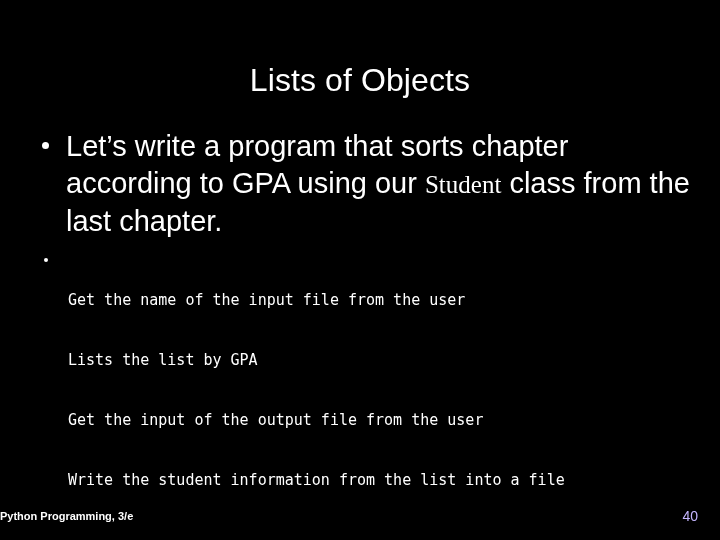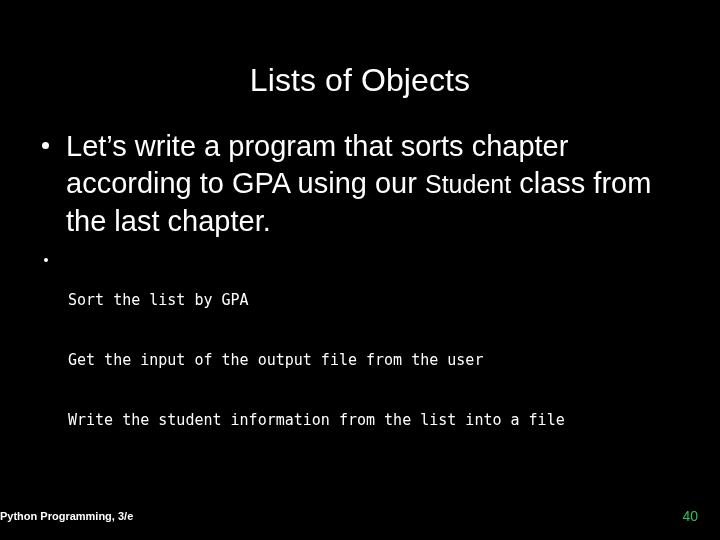--- a/index.html
+++ b/index.html
@@ -60,21 +60,21 @@
     top: 14px;
     width: 7px;
     height: 7px;
     border-radius: 50%;
     background: #ffffff;
   }
   .bullet-l1 .para {
     display: block;
   }
   .mono-inline {
-    font-family: Liberation Sans, sans-serif;
+    font-family: Liberation Serif, serif;
     font-size: 25px;
     letter-spacing: 0px;
   }
 
   
   .bullet-l2 {
     position: relative;
     margin-top: 10px;
     padding-left: 40px;
     color: #ffffff;
@@ -111,42 +111,43 @@
     line-height: 16px;
     color: #ffffff;
     white-space: nowrap;
   }
   .page-number {
     position: absolute;
     right: 22px;
     top: 507px;
     font-size: 14px;
     line-height: 18px;
-    color: #22c55e;
+    color: #c4b5fd;
     text-align: right;
   }
 </style>
 </head>
 <body>
 
 <div id="slide">
 
   <div class="slide-title">Lists of Objects</div>
 
   <div class="content">
 
     <div class="bullet-l1">
       <span class="marker"></span>
       <span class="para"><span>Let’s write a program that sorts chapter according to GPA using our </span><span class="mono-inline">Student</span><span> class from the last chapter.</span></span>
     </div>
 
     <div class="bullet-l2">
       <span class="marker"></span>
       <div class="code-block">
-        <span class="code-line">Sort the list by GPA</span>
+        <span class="code-line">Get the name of the input file from the user</span>
+        <span class="code-line">Lists the list by GPA</span>
         <span class="code-line">Get the input of the output file from the user</span>
         <span class="code-line">Write the student information from the list into a file</span>
       </div>
     </div>
 
   </div>
 
   <div class="footer-note">Python Programming, 3/e</div>
 
   <div class="page-number">40</div>

